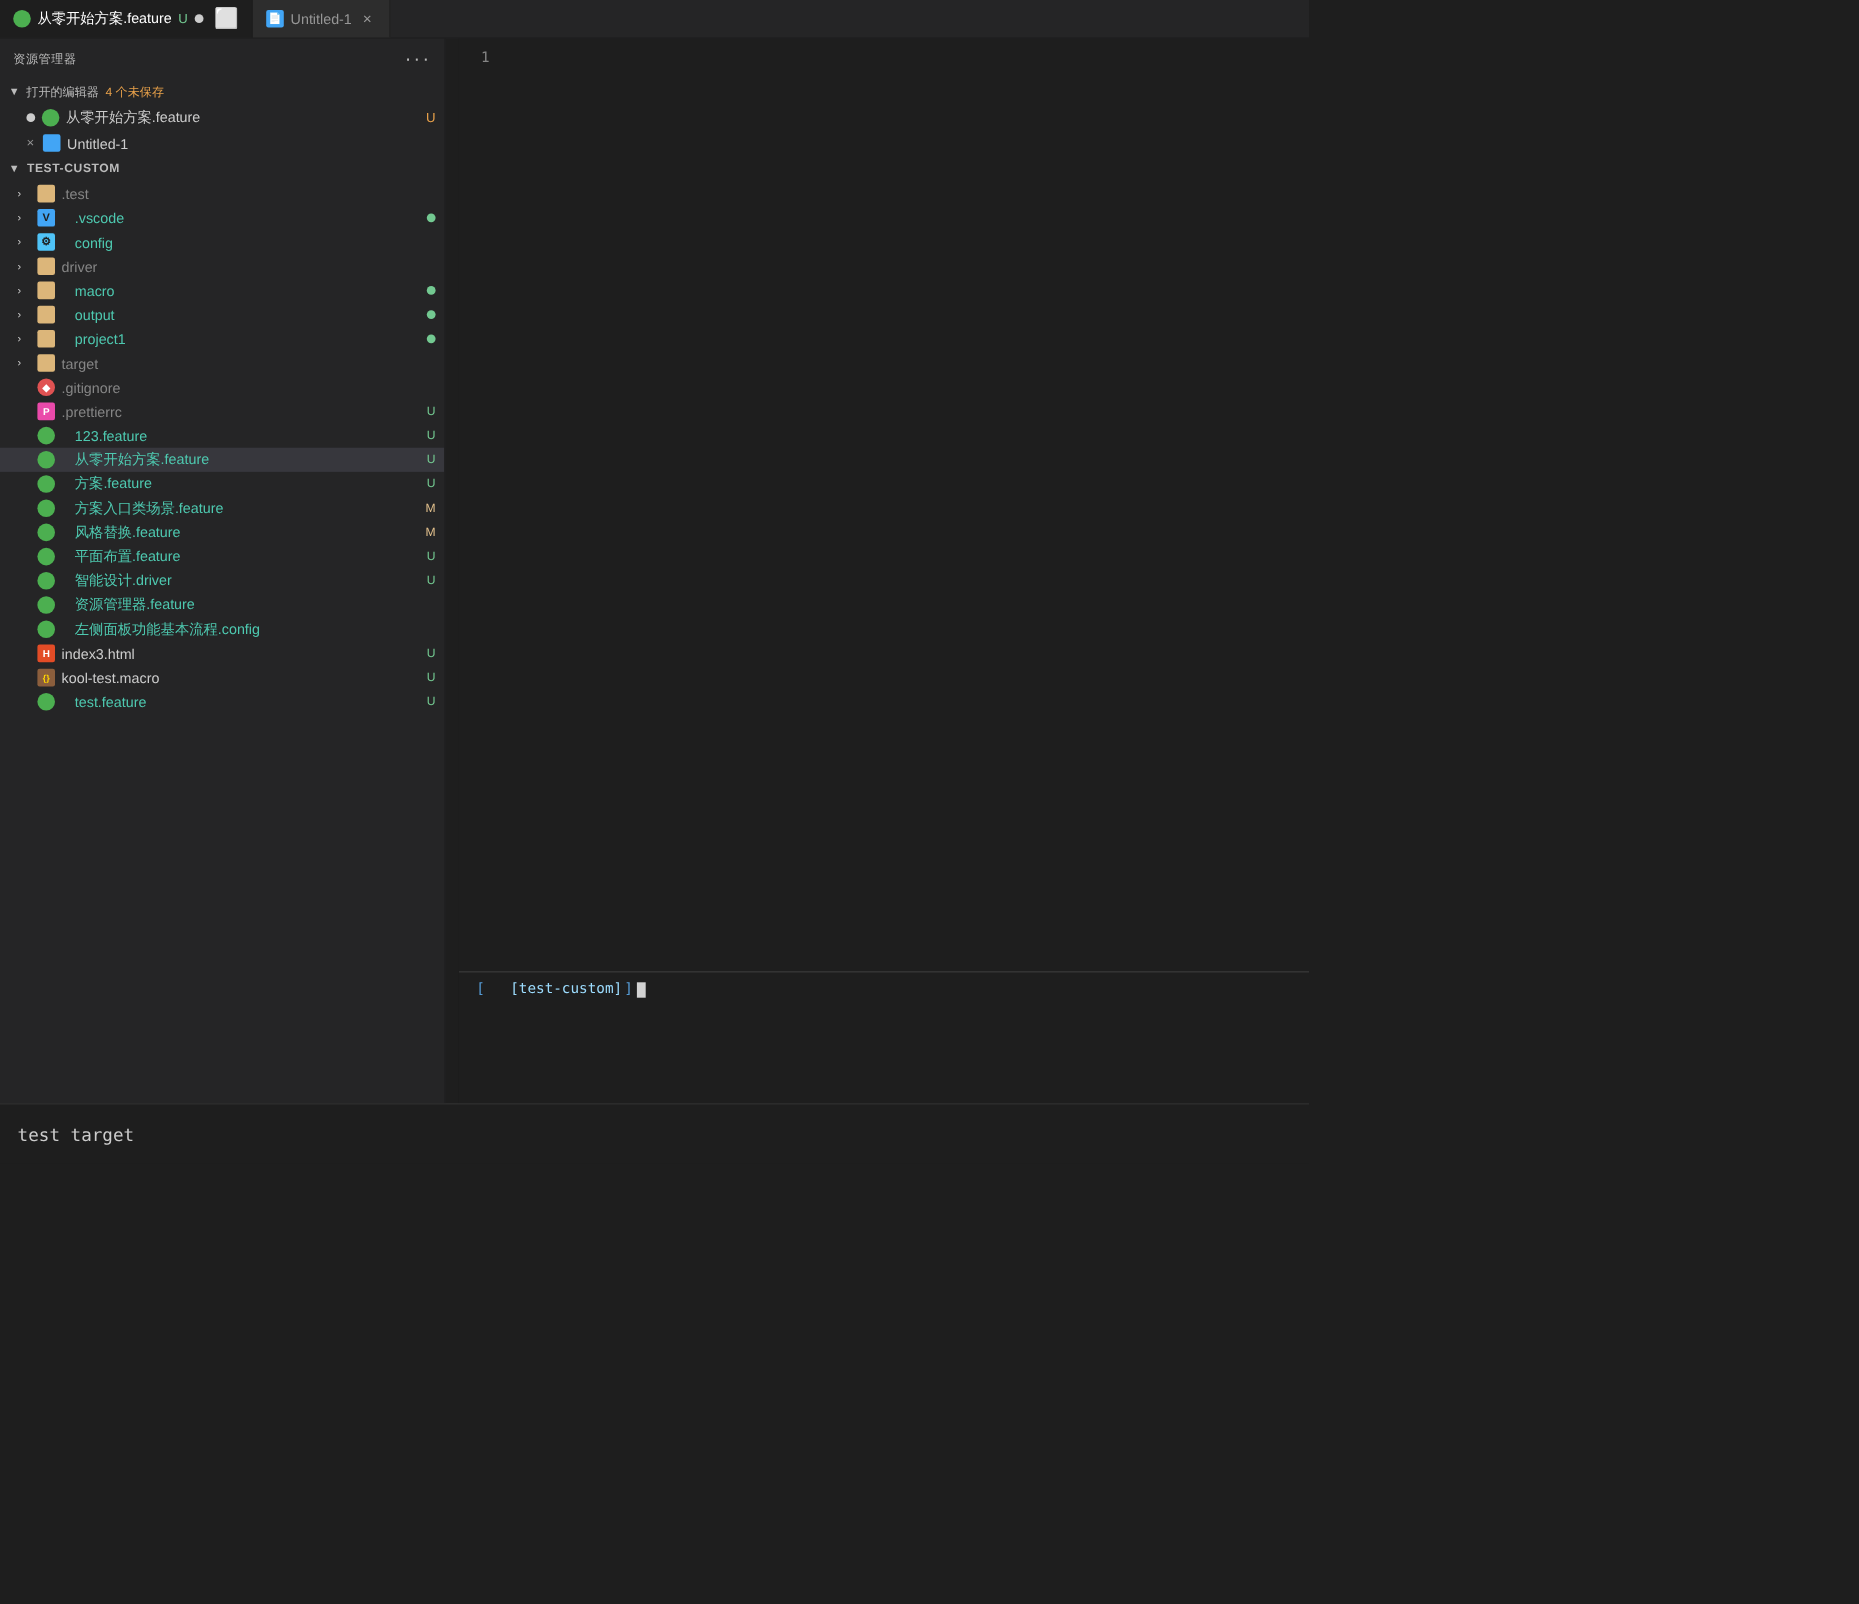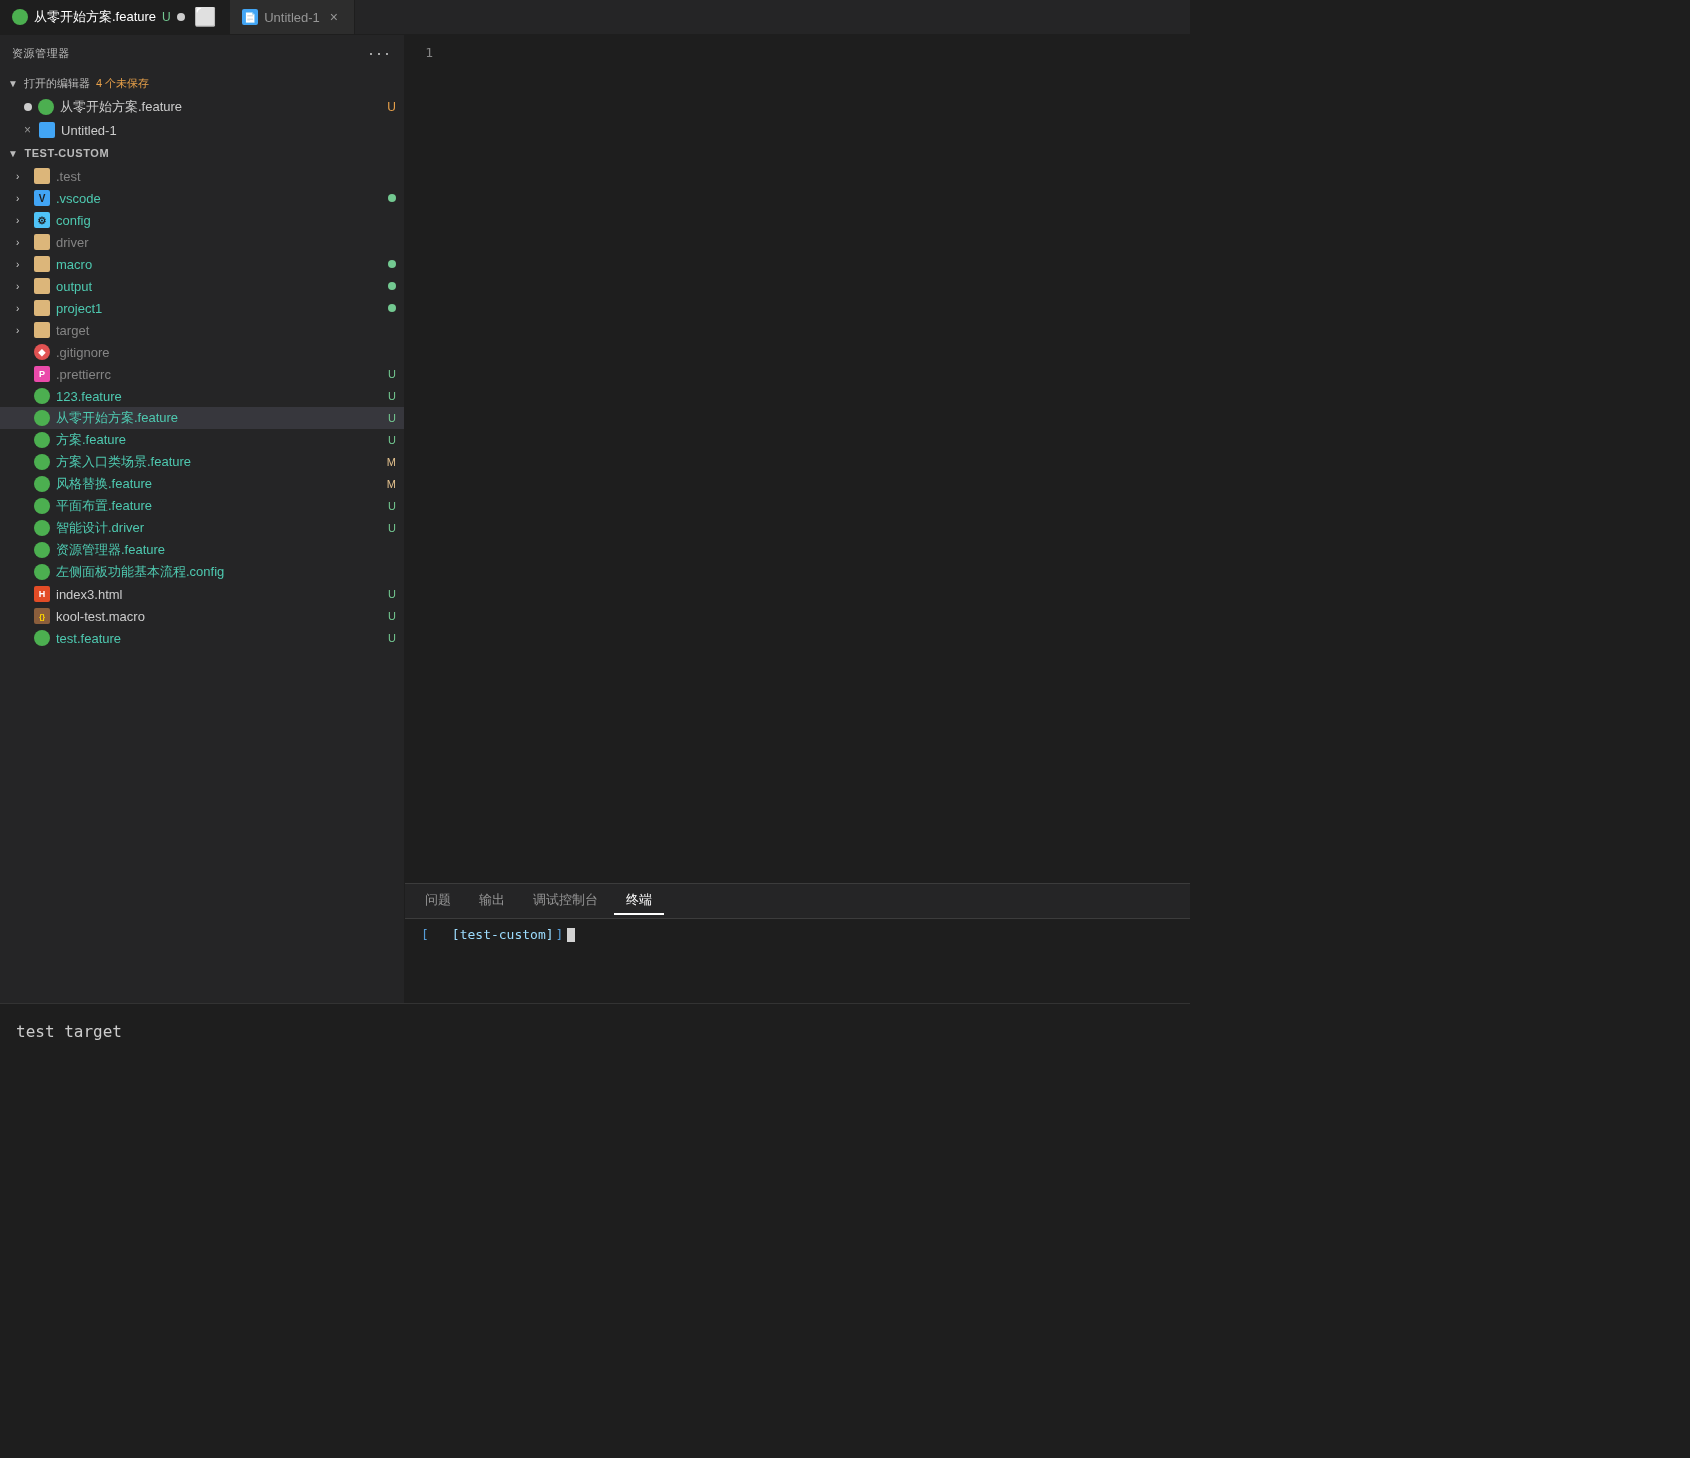--- a/index.html
+++ b/index.html
@@ -76,20 +76,21 @@
       font-size: 14px;
       color: #969696;
       cursor: pointer;
     }
 
     
     .main-content {
       display: flex;
       flex: 1;
       overflow: hidden;
+      gap: 12px;
     }
 
     
     .sidebar {
       width: 405px;
       background: #252526;
       display: flex;
       flex-direction: column;
       overflow: hidden;
       flex-shrink: 0;
@@ -280,20 +281,21 @@
       flex-shrink: 0;
       display: flex; align-items: center; justify-content: center;
       font-size: 8px; color: #ffd700; font-weight: bold;
     }
     .tree-item .filename {
       flex: 1;
       color: #cccccc;
     }
     .tree-item .filename.green {
       color: #4ec9b0;
+      margin-left: 12px;
     }
     .tree-item .filename.gray {
       color: #858585;
     }
     .tree-item .git-status {
       font-size: 11px;
       margin-left: auto;
     }
     .git-u { color: #73c991; }
     .git-m { color: #e2c08d; }
@@ -635,34 +637,20 @@
 
   <div class="editor-area">
     <div class="editor-content">
       <div class="line-numbers">
         <div>1</div>
       </div>
       <div class="code-area"></div>
     </div>
 
     <div class="terminal-panel">
-      <div class="terminal-tabs">
-        <div class="terminal-tab">
-          <span>问题</span>
-        </div>
-        <div class="terminal-tab">
-          <span>输出</span>
-        </div>
-        <div class="terminal-tab">
-          <span>调试控制台</span>
-        </div>
-        <div class="terminal-tab active">
-          <span>终端</span>
-        </div>
-      </div>
       <div class="terminal-content">
         <div class="terminal-prompt">
           <span class="prompt-bracket">[</span>
           <span class="prompt-name">[test-custom]</span>
           <span class="prompt-bracket">] </span>
           <span class="cursor-block"></span>
         </div>
       </div>
     </div>
   </div>

